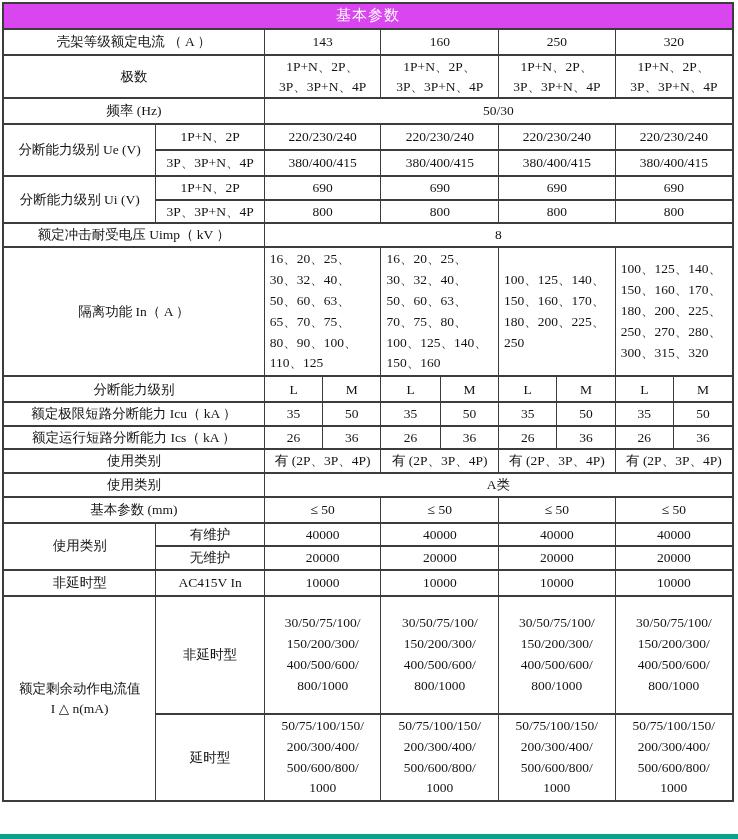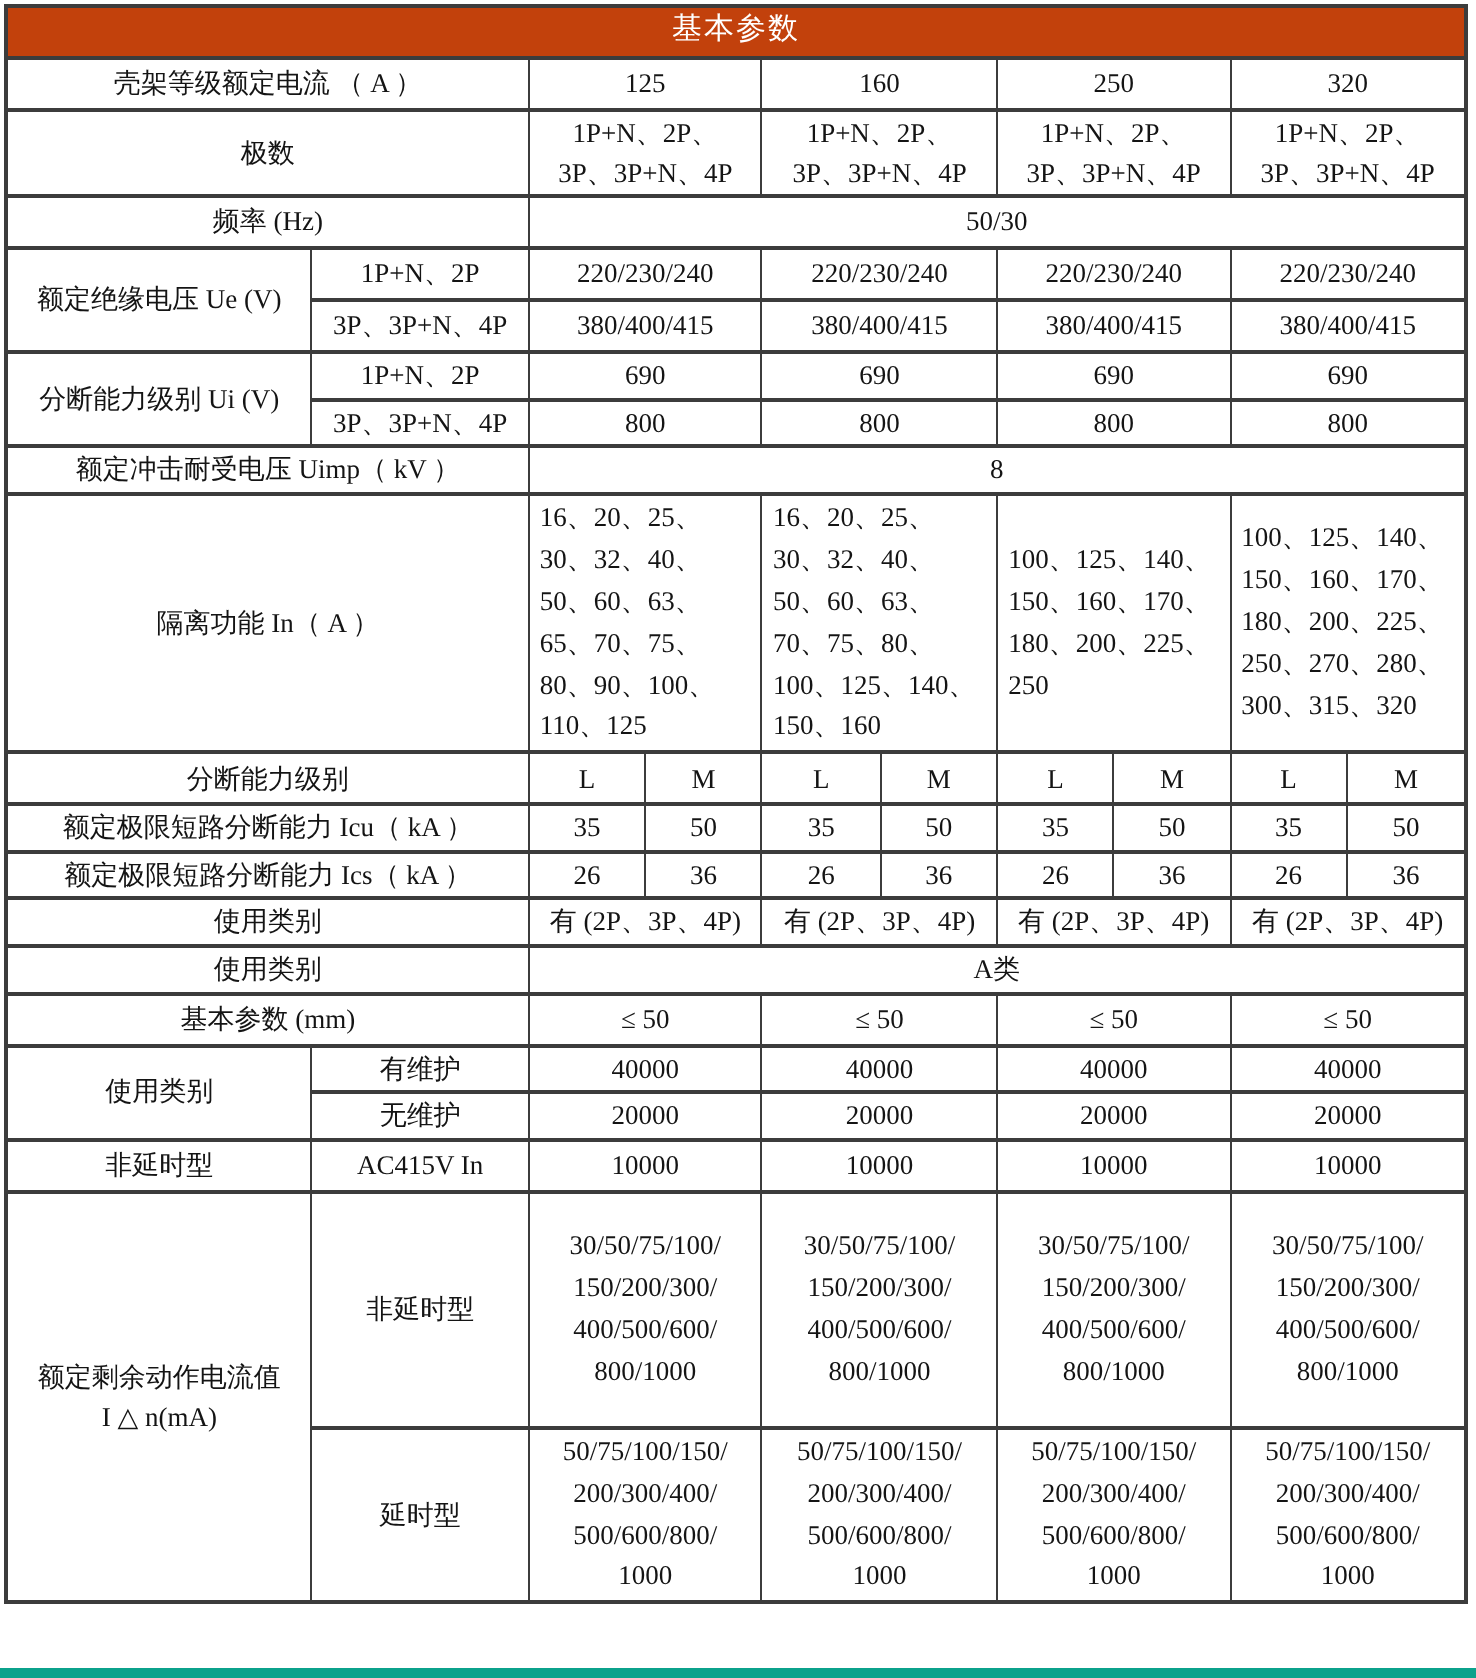--- a/index.html
+++ b/index.html
@@ -15,21 +15,21 @@
   }
   td, th {
     border:1px solid #3c3c3c;
     border-top-width:2px; border-bottom-width:2px;
     text-align:center; vertical-align:middle;
     font-size:13.5px; line-height:1.45;
     padding:1px 3px; font-weight:normal;
     overflow:hidden;
   }
   th.title {
-    background:#c2410c; color:#ffffff;
+    background:#d946ef; color:#ffffff;
     font-size:15px; letter-spacing:1px; height:22px;
   }
   .pre  { white-space:pre-line; }
   .left { text-align:left; padding-left:5px; }
   .h28 { height:26px; }
   .h40 { height:38px; }
   .h26 { height:23px; }
   .h25 { height:22px; }
   .h121 { height:118px; }
   .h90  { height:86px; }
@@ -54,21 +54,21 @@
         <col style="width:59px">
     </colgroup>
 
     <tbody>
         <tr>
       <th class="title" colspan="10">基本参数</th>
     </tr>
 
     <tr class="h28">
       <td colspan="2">壳架等级额定电流 （ A ）</td>
-      <td colspan="2">125</td>
+      <td colspan="2">143</td>
       <td colspan="2">160</td>
       <td colspan="2">250</td>
       <td colspan="2">320</td>
     </tr>
 
     <tr class="h40">
       <td colspan="2">极数</td>
       <td colspan="2" class="pre">1P+N、2P、
 3P、3P+N、4P</td>
       <td colspan="2" class="pre">1P+N、2P、
@@ -78,21 +78,21 @@
       <td colspan="2" class="pre">1P+N、2P、
 3P、3P+N、4P</td>
     </tr>
 
     <tr class="h28">
       <td colspan="2">频率 (Hz)</td>
       <td colspan="8">50/30</td>
     </tr>
 
     <tr class="h28">
-      <td rowspan="2">额定绝缘电压 Ue (V)</td>
+      <td rowspan="2">分断能力级别 Ue (V)</td>
       <td>1P+N、2P</td>
       <td colspan="2">220/230/240</td>
       <td colspan="2">220/230/240</td>
       <td colspan="2">220/230/240</td>
       <td colspan="2">220/230/240</td>
     </tr>
     <tr class="h28">
       <td>3P、3P+N、4P</td>
       <td colspan="2">380/400/415</td>
       <td colspan="2">380/400/415</td>
@@ -164,21 +164,21 @@
       <td>50</td>
       <td>35</td>
       <td>50</td>
       <td>35</td>
       <td>50</td>
       <td>35</td>
       <td>50</td>
     </tr>
 
     <tr class="h25">
-      <td colspan="2">额定极限短路分断能力 Ics（ kA ）</td>
+      <td colspan="2">额定运行短路分断能力 Ics（ kA ）</td>
       <td>26</td>
       <td>36</td>
       <td>26</td>
       <td>36</td>
       <td>26</td>
       <td>36</td>
       <td>26</td>
       <td>36</td>
     </tr>
 

